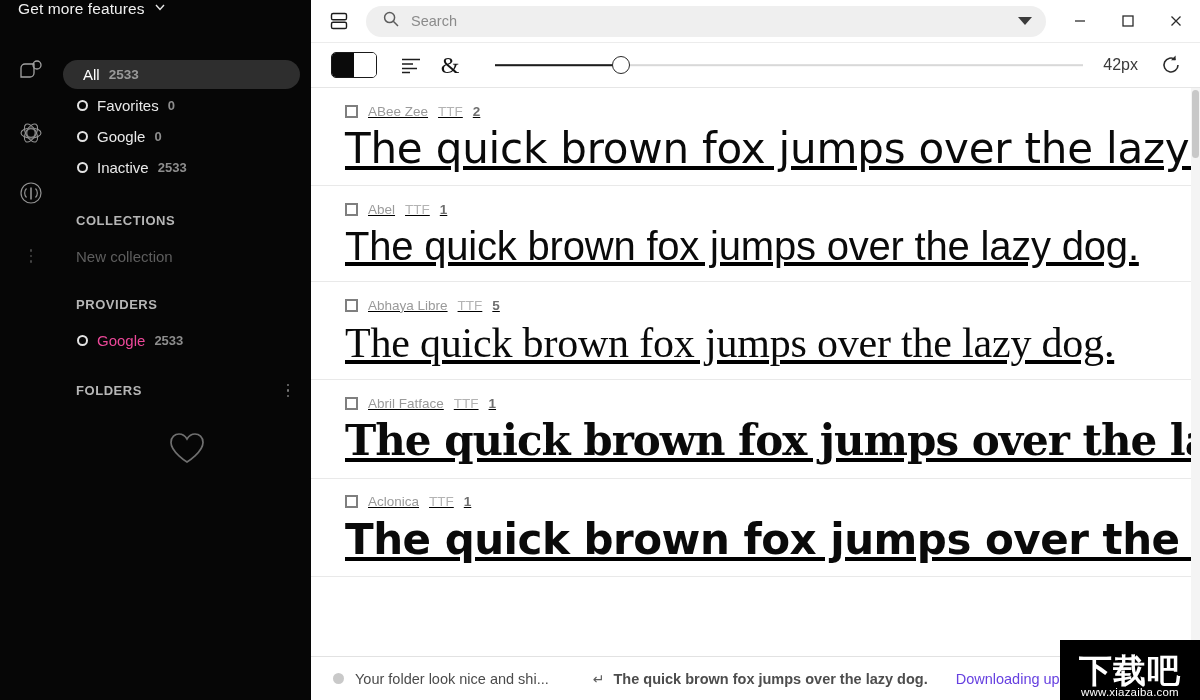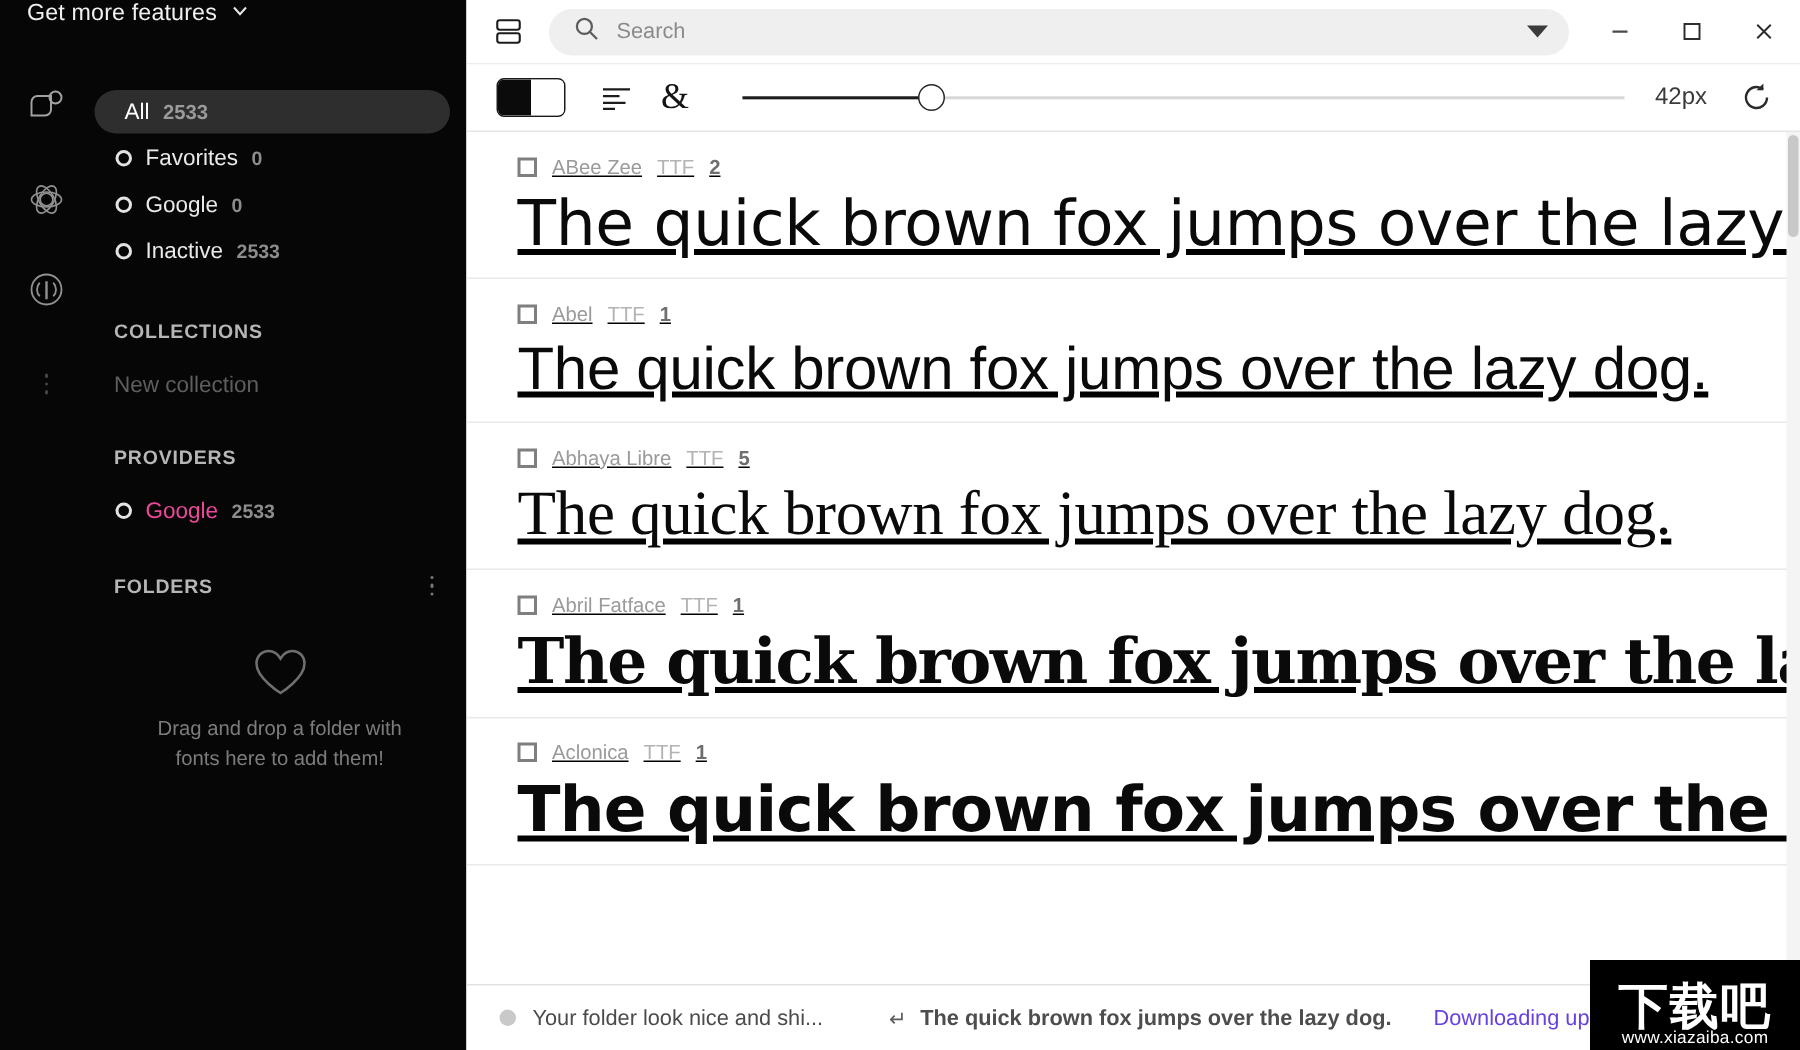--- a/index.html
+++ b/index.html
@@ -523,21 +523,20 @@
             <i></i>
           </span>
       </div>
 
       <div class="dropzone">
         <div class="heart">
           <svg width="38" height="34" viewBox="0 0 38 34">
             <path d="M19 31 C19 31 3 21 3 11.5 C3 6 7 3 11 3 C14.5 3 17.5 5.5 19 8 C20.5 5.5 23.5 3 27 3 C31 3 35 6 35 11.5 C35 21 19 31 19 31 Z" fill="none" stroke="#6f6f6f" stroke-width="1.7"></path>
           </svg>
         </div>
-        <div class="txt">Drag and drop a folder with fonts here to add them!</div>
       </div>
     </div>
 
   </div>
 
   <div class="main">
 
     <div class="titlebar">
       <div class="view-toggle">
         <svg width="22" height="22" viewBox="0 0 22 22">

